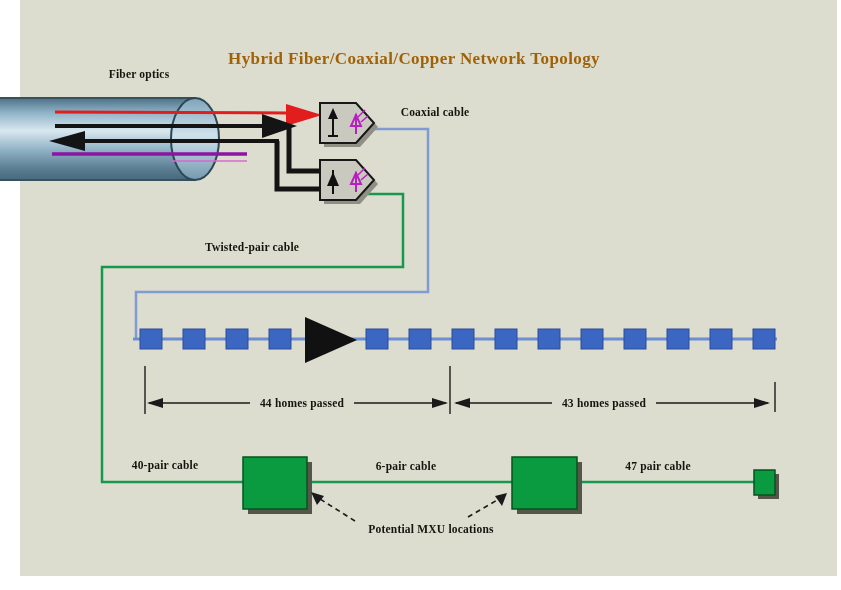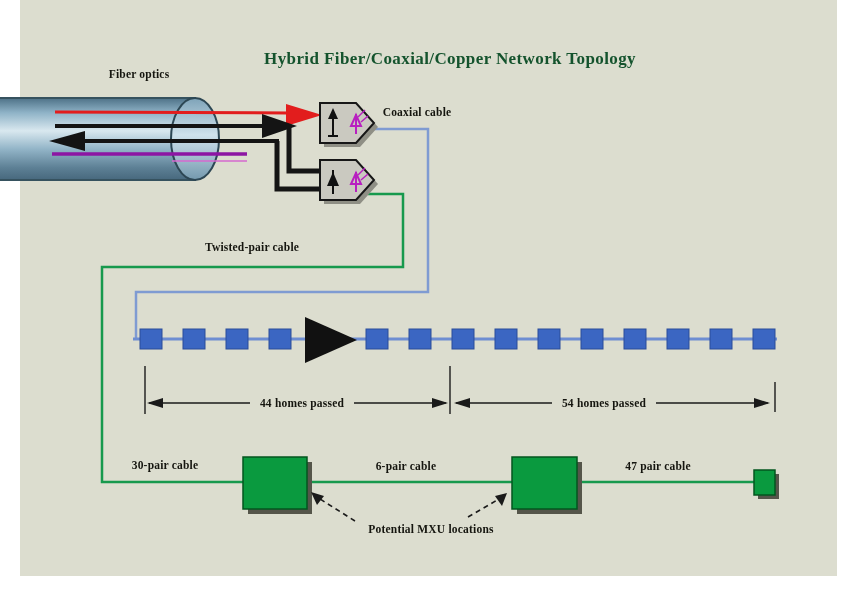--- a/index.html
+++ b/index.html
@@ -2,21 +2,21 @@
 <html><head>
 <meta charset="utf-8">
 <style>
   html,body{margin:0;padding:0;background:#ffffff;}
   .stage{position:relative;width:841px;height:590px;background:#ffffff;overflow:hidden;
          font-family:"Liberation Serif", serif;}
   .panel{position:absolute;left:20px;top:0;width:817px;height:576px;background:#dcddcf;}
   svg{position:absolute;left:0;top:0;}
   .lbl{position:absolute;transform:translate(-50%,-50%);white-space:nowrap;
        font:700 11.5px "Liberation Serif", serif;color:#15150f;letter-spacing:.2px;}
-  .title{font:700 17px "Liberation Serif", serif;letter-spacing:.4px;color:#14532d;margin-left:36px;}
+  .title{font:700 17px "Liberation Serif", serif;letter-spacing:.4px;color:#a16207;}
 </style>
 </head>
 <body>
 
 <div class="stage">
   <div class="panel"></div>
 
   <svg width="841" height="590" viewBox="0 0 841 590">
     <defs>
       <linearGradient id="cylGrad" x1="0" y1="0" x2="0" y2="1">
@@ -136,21 +136,21 @@
     <g stroke="#1a1a1a" stroke-width="1.6" fill="none">
       <path d="M 355,521 L 320,499" stroke-dasharray="5 4"></path>
       <polygon points="311,492 324,496 317,505" fill="#1a1a1a" stroke="none"></polygon>
       <path d="M 468,517 L 499,499" stroke-dasharray="5 4"></path>
       <polygon points="507,493 495,496 502,506" fill="#1a1a1a" stroke="none"></polygon>
     </g>
   </svg>
 
   <div class="lbl title" style="left:414px;top:59px">Hybrid Fiber/Coaxial/Copper Network Topology</div>
   <div class="lbl" style="left:139px;top:74px">Fiber optics</div>
-  <div class="lbl" style="left:417px;top:112px">Coaxial cable</div>
+  <div class="lbl" style="left:435px;top:112px">Coaxial cable</div>
   <div class="lbl" style="left:252px;top:247px">Twisted-pair cable</div>
   <div class="lbl" style="left:302px;top:403px">44 homes passed</div>
-  <div class="lbl" style="left:604px;top:403px">54 homes passed</div>
-  <div class="lbl" style="left:165px;top:465px">30-pair cable</div>
+  <div class="lbl" style="left:604px;top:403px">43 homes passed</div>
+  <div class="lbl" style="left:165px;top:465px">40-pair cable</div>
   <div class="lbl" style="left:406px;top:466px">6-pair cable</div>
   <div class="lbl" style="left:658px;top:466px">47 pair cable</div>
   <div class="lbl" style="left:431px;top:529px">Potential MXU locations</div>
 </div>
 
 </body></html>

